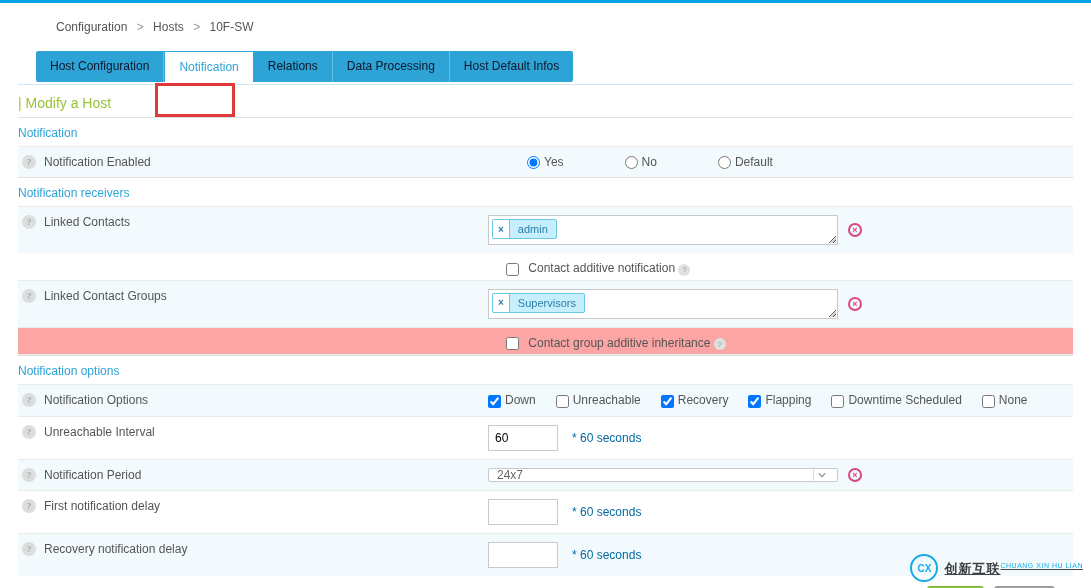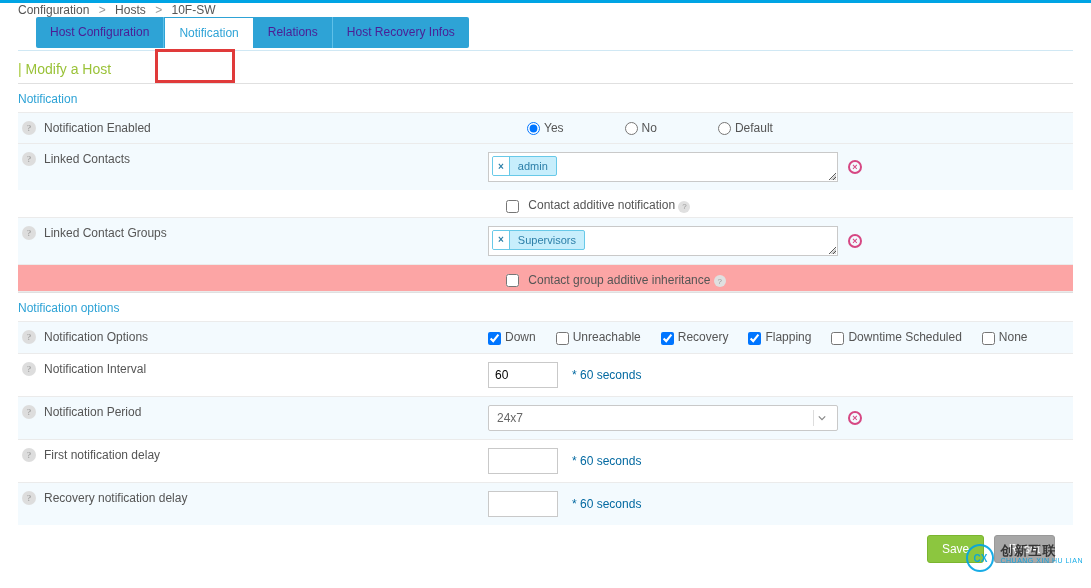--- a/index.html
+++ b/index.html
@@ -1,23 +1,23 @@
 <!DOCTYPE html>
 <html><head>
 <meta charset="utf-8">
 <style>
   * { box-sizing: border-box; margin: 0; padding: 0; }
   body { font-family: Arial, Helvetica, sans-serif; font-size: 12px; color: #333; background: #fff; width: 1091px; }
   .topbar { height: 3px; background: #00a4e4; }
-  .breadcrumb { padding: 0 18px; font-size: 12px; color: #666; }
+  .breadcrumb { padding: 17px 18px; font-size: 12px; color: #666; margin-left: 38px; }
   .breadcrumb span { color: #555; }
   .breadcrumb .sep { margin: 0 6px; color: #999; }
 
   .tabs { display: flex; margin: 0 18px 2px 18px; }
-  .tab { background: #2ea3d6; color: #4c1d95; padding: 8px 14px; font-size: 12px; border-right: 1px solid #5fc0e8; cursor: pointer; }
+  .tab { background: #2ea3d6; color: #0f172a; padding: 8px 14px; font-size: 12px; border-right: 1px solid #5fc0e8; cursor: pointer; }
   .tab:first-child { border-top-left-radius: 2px; border-bottom-left-radius: 2px; }
   .tab:last-child { border-right: none; border-top-right-radius: 2px; border-bottom-right-radius: 2px; }
   .tab.active { background: #fff; color: #2ea3d6; border-top: 1px solid #2ea3d6; border-left: 1px solid #2ea3d6; border-right: 1px solid #2ea3d6; position: relative; }
   .highlight-box { position: absolute; border: 3px solid #e03a3a; pointer-events: none; z-index: 10; top: 32px; left: 155px; width: 80px; height: 34px; }
 
   .content { position: relative; padding: 0 18px; }
   .content .host-title { border-top: 1px solid #d0e8f4; padding: 10px 0 6px 0; font-size: 14px; color: #9ac238; }
   .host-title .bar { color: #a6c939; font-weight: normal; }
   .section-header { color: #2ea3d6; font-size: 12px; padding: 8px 0 6px 0; border-top: 1px solid #e0e0e0; }
 
@@ -33,40 +33,40 @@
   .check-group label { margin-right: 10px; color: #555; cursor: pointer; }
   .check-group input { margin-right: 4px; vertical-align: middle; }
 
   .tag-input { position: relative; width: 350px; min-height: 30px; border: 1px solid #c9c9c9; background: #fff; padding: 3px; display: flex; flex-wrap: wrap; gap: 4px; resize: both; overflow: auto; }
   .tag-input::after { content: ""; position: absolute; right: 1px; bottom: 1px; width: 0; height: 0; border-left: 7px solid transparent; border-bottom: 7px solid #ccc; }
   .tag { display: inline-flex; align-items: center; background: #c7eefc; border: 1px solid #68c9e8; border-radius: 2px; color: #2c7fa8; font-size: 11px; height: 20px; overflow: hidden; }
   .tag .tag-x { background: #fff; color: #2c7fa8; padding: 0 5px; border-right: 1px solid #68c9e8; height: 100%; display: flex; align-items: center; cursor: pointer; font-weight: bold; font-size: 10px; }
   .tag .tag-label { padding: 0 8px; }
 
   .text-input { width: 70px; height: 26px; border: 1px solid #c9c9c9; padding: 0 6px; font-size: 12px; }
-  .select-input { width: 350px; height: 26px; border: 1px solid #c9c9c9; background: #fff; display: flex; align-items: center; justify-content: space-between; padding: 0 8px; color: #666; cursor: pointer; border-radius: 2px; }
+  .select-input { width: 350px; height: 14px; border: 1px solid #c9c9c9; background: #fff; display: flex; align-items: center; justify-content: space-between; padding: 0 8px; color: #666; cursor: pointer; border-radius: 2px; }
   .select-input .arrow { width: 16px; height: 16px; border-left: 1px solid #ddd; display: flex; align-items: center; justify-content: center; color: #888; }
   .select-input .arrow svg { width: 8px; height: 8px; }
 
   .delete-icon { width: 14px; height: 14px; border-radius: 50%; border: 2px solid #d64783; color: #d64783; display: inline-flex; align-items: center; justify-content: center; font-size: 9px; font-weight: bold; cursor: pointer; }
 
   .sub-row { padding: 8px 0 4px 488px; color: #555; }
   .sub-row.alt { background: #fca5a5; border-top: 1px solid #ebebeb; border-bottom: 1px solid #ebebeb; }
   .sub-row input[type=checkbox] { margin-right: 6px; vertical-align: middle; }
 
   .unit { color: #0369a1; margin-left: 4px; }
 
   .button-row { text-align: right; padding: 10px 18px; }
   .btn { padding: 6px 14px; border-radius: 3px; font-size: 12px; cursor: pointer; border: none; margin-left: 6px; }
   .btn-save { background: #8cc63f; color: #fff; border: 1px solid #7ab52e; }
   .btn-reset { background: #a7a7a7; color: #fff; border: 1px solid #999; }
 
-  .watermark { position: absolute; right: 8px; bottom: 16px; display: flex; gap: 6px; opacity: 0.9; z-index: 50; }
+  .watermark { position: absolute; right: 8px; bottom: 6px; display: flex; align-items: center; gap: 6px; opacity: 0.9; z-index: 50; }
   .wm-logo { width: 28px; height: 28px; border: 2px solid #00a4e4; border-radius: 50%; display: flex; align-items: center; justify-content: center; color: #00a4e4; font-weight: bold; font-size: 10px; }
-  .wm-text { display: flex; flex-direction: column; line-height: 1; }
+  .wm-text { display: flex; flex-direction: row; line-height: 1; text-decoration: underline; }
   .wm-text .cn { font-size: 13px; font-weight: bold; color: #2a2a2a; letter-spacing: 1px; }
   .wm-text .en { font-size: 7px; color: #00a4e4; letter-spacing: 0.5px; }
   .page-wrap { position: relative; width: 1091px; height: 588px; overflow: hidden; }
 </style>
 </head>
 <body>
 <div class="page-wrap">
 
 <div class="topbar"></div>
 
@@ -77,21 +77,22 @@
   <span class="sep">&gt;</span>
   <span>10F-SW</span>
 </div>
 
 <div class="content">
   <div class="highlight-box"></div>
   <div class="tabs">
     <div class="tab">Host Configuration</div>
     <div class="tab active">Notification</div>
     <div class="tab">Relations</div>
-    <div class="tab">Host Recovery Infos</div>
+    <div class="tab">Data Processing</div>
+    <div class="tab">Host Default Infos</div>
   </div>
 
   <div class="host-title">
     <span class="bar">|</span>
     <span>Modify a Host</span>
   </div>
 
   <div class="section-header">Notification</div>
 
   <div class="row alt">
@@ -99,20 +100,21 @@
       <span class="help-icon">?</span>
       <span>Notification Enabled</span>
     </div>
     <div class="field radio-group">
       <label><input type="radio" name="en" checked="" style=""><span>Yes</span></label>
       <label><input type="radio" name="en" style=""><span>No</span></label>
       <label><input type="radio" name="en" style=""><span>Default</span></label>
     </div>
   </div>
 
+  <div class="section-header">Notification receivers</div>
 
   <div class="row alt">
     <div class="label">
       <span class="help-icon">?</span>
       <span>Linked Contacts</span>
     </div>
     <div class="field">
       <div class="tag-input">
         <span class="tag">
           <span class="tag-x">×</span>
@@ -162,21 +164,21 @@
       <label><input type="checkbox" checked="" style=""><span>Recovery</span></label>
       <label><input type="checkbox" checked="" style=""><span>Flapping</span></label>
       <label><input type="checkbox" style=""><span>Downtime Scheduled</span></label>
       <label><input type="checkbox" style=""><span>None</span></label>
     </div>
   </div>
 
   <div class="row">
     <div class="label">
       <span class="help-icon">?</span>
-      <span>Notification Interval</span>
+      <span>Unreachable Interval</span>
     </div>
     <div class="field">
       <input class="text-input" type="text" value="60" style="">
       <span class="unit">* 60 seconds</span>
     </div>
   </div>
 
   <div class="row alt">
     <div class="label">
       <span class="help-icon">?</span>

